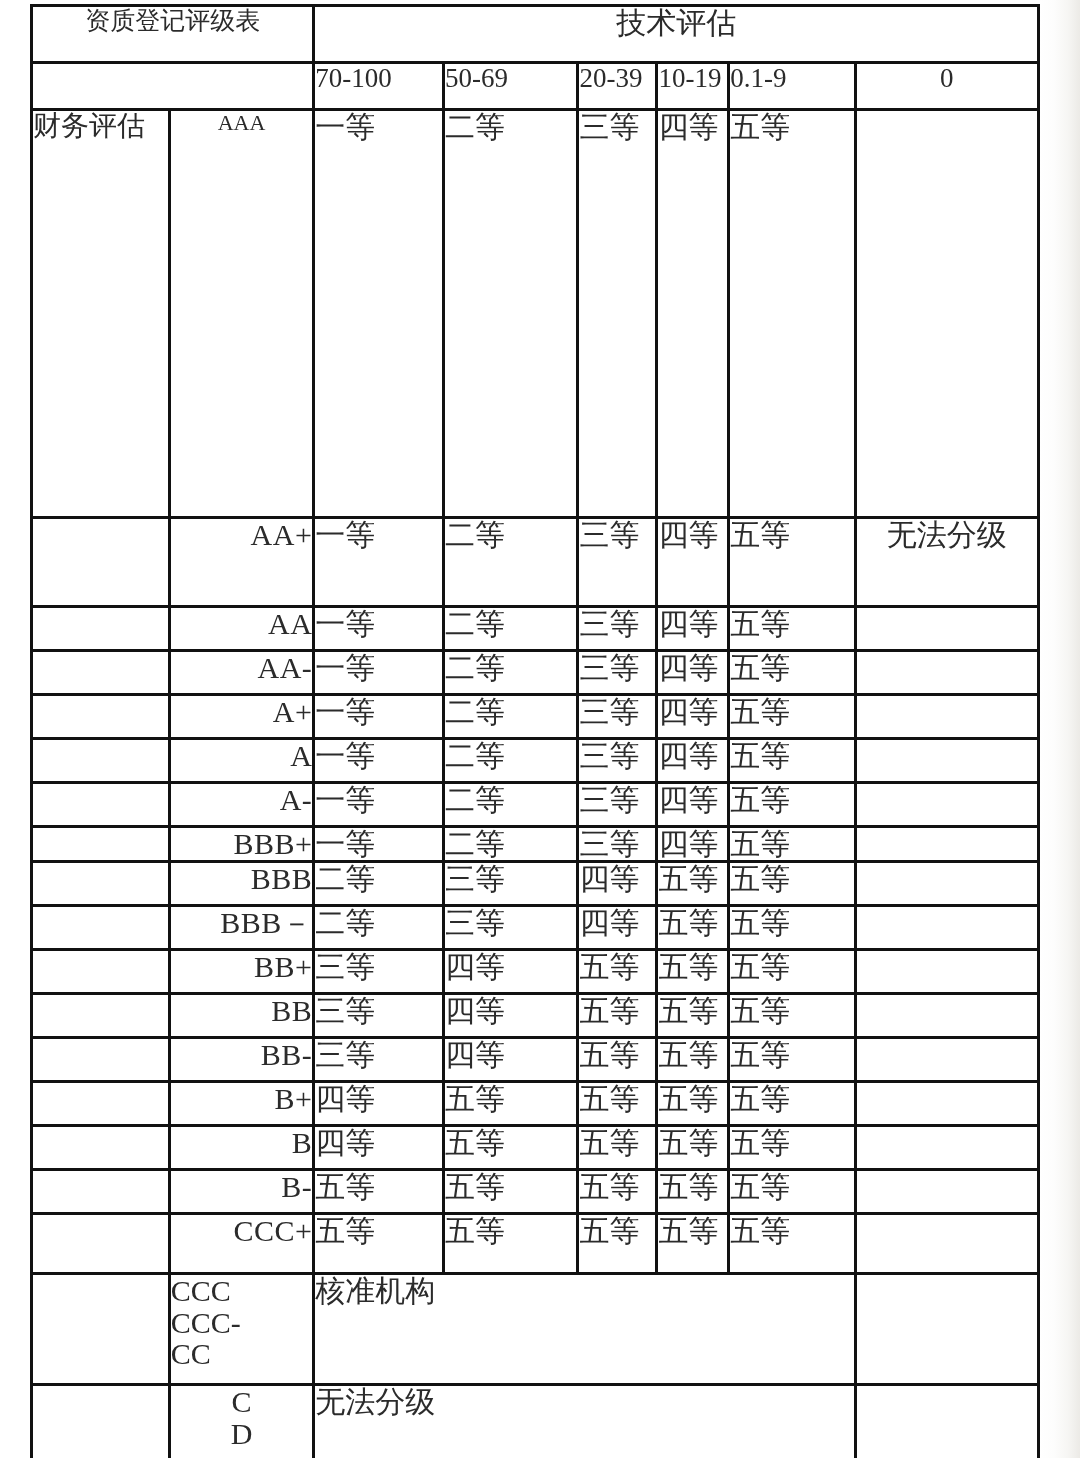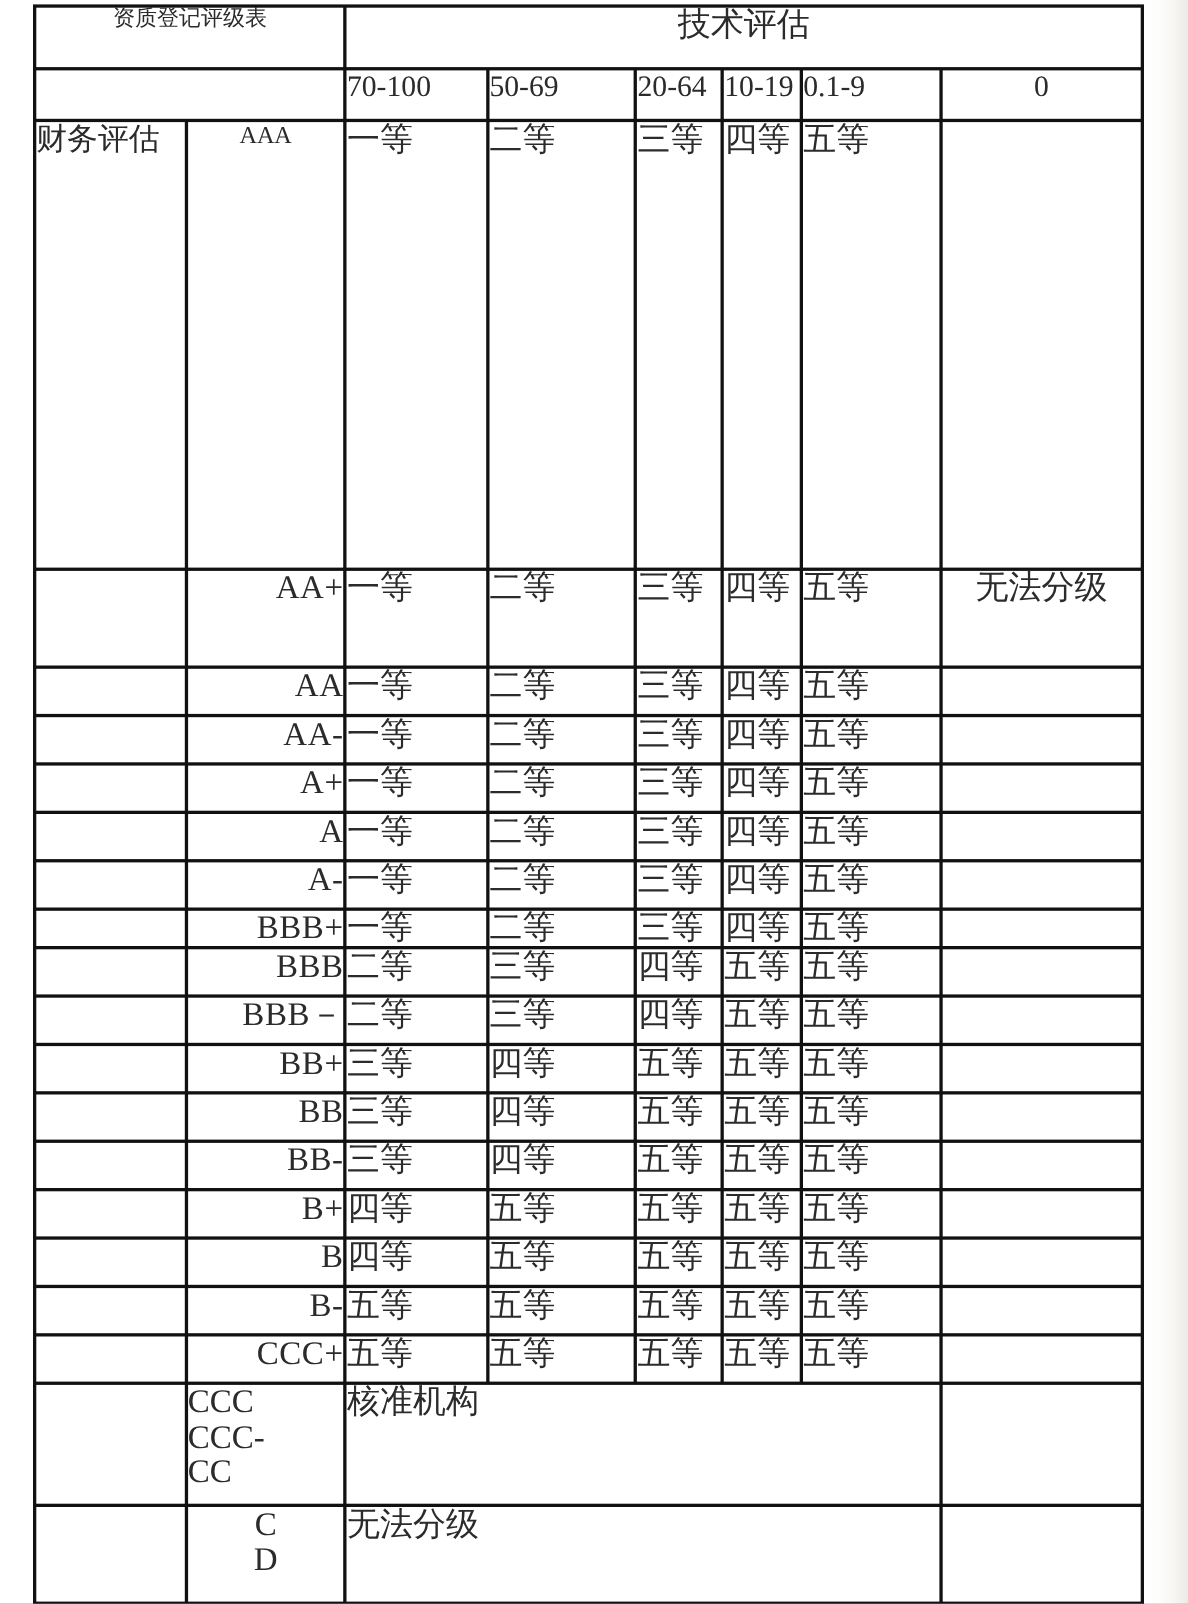--- a/index.html
+++ b/index.html
@@ -39,21 +39,21 @@
   col.c-rate{width:140px;}
   col.c-70{width:125px;}
   col.c-40{width:130px;}
   col.c-20{width:75px;}
   col.c-10{width:68px;}
   col.c-01{width:122px;}
   col.c-0{width:178px;}
 
   
   .hdr-title{
-    text-align:center;font-size:20px;height:54px;line-height:54px;
+    text-align:center;font-size:25px;height:54px;line-height:54px;
     font-family:"Liberation Sans", sans-serif;font-weight:400;
   }
   .hdr-tech{
     text-align:center;font-size:30px;height:54px;line-height:54px;
     font-family:"Liberation Sans", sans-serif;
   }
   .hdr-range{
     font-size:27px;height:44px;line-height:44px;
     padding-left:4px;text-align:left;
   }
@@ -135,21 +135,21 @@
 
   <tr>
     <td class="hdr-title" colspan="2">资质登记评级表</td>
     <td class="hdr-tech" colspan="6">技术评估</td>
   </tr>
 
   <tr>
     <td class="hdr-range" colspan="2"></td>
     <td class="hdr-range">70-100</td>
     <td class="hdr-range">50-69</td>
-    <td class="hdr-range">20-64</td>
+    <td class="hdr-range">20-39</td>
     <td class="hdr-range">10-19</td>
     <td class="hdr-range">0.1-9</td>
     <td class="hdr-zero">0</td>
   </tr>
 
   <tr style="height:405px">
     <td class="fin-label">财务评估</td>
     <td class="tall-rate">AAA</td>
     <td class="cell g1 al-r">一等</td>
     <td class="cell g2 al-l">二等</td>
@@ -317,21 +317,21 @@
     <td></td>
     <td class="rate">B-</td>
     <td class="cell g5 al-r">五等</td>
     <td class="cell g5 al-r">五等</td>
     <td class="cell g5 al-l">五等</td>
     <td class="cell g5 al-l">五等</td>
     <td class="cell g5 al-r">五等</td>
     <td class="gR"></td>
   </tr>
 
-  <tr style="height:41px">
+  <tr style="height:57px">
     <td></td>
     <td class="rate">CCC+</td>
     <td class="cell g5 al-r">五等</td>
     <td class="cell g5 al-r">五等</td>
     <td class="cell g5 al-l">五等</td>
     <td class="cell g5 al-l">五等</td>
     <td class="cell g5 al-r">五等</td>
     <td class="gR"></td>
   </tr>
 

